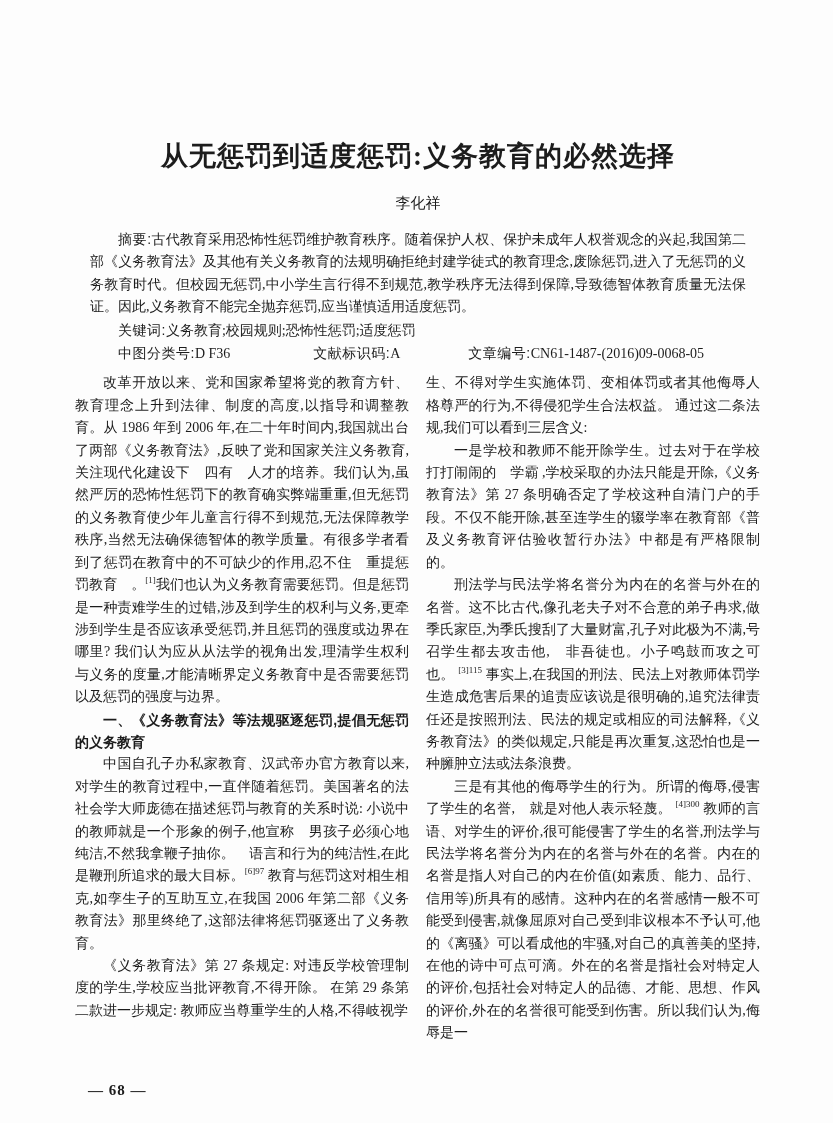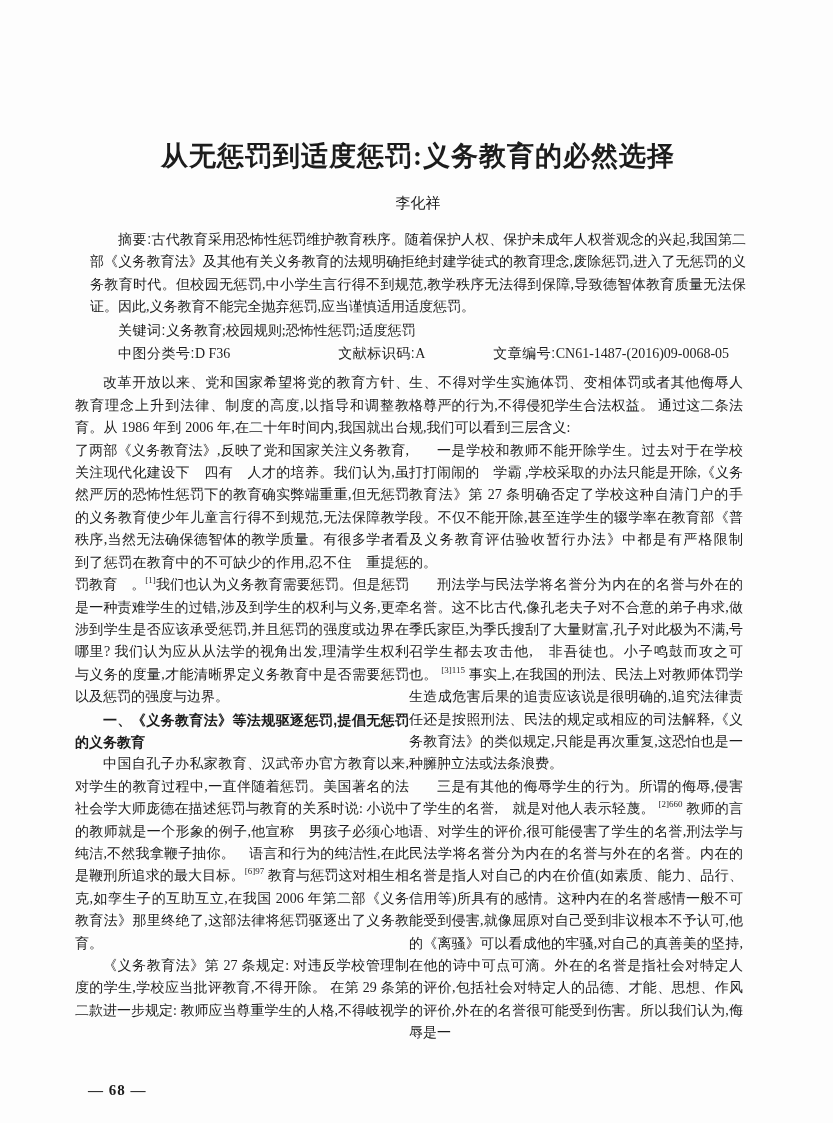--- a/index.html
+++ b/index.html
@@ -18,23 +18,23 @@
     margin:15px 15px 0 15px; font-size:14px; line-height:22.4px;
     text-align:justify;
   }
   .front p { margin:0; }
   .abstract-p { text-indent:2em; }
   .kw-p, .meta-p { text-indent:2em; }
   .blabel {
     font-family:"Liberation Sans","DejaVu Sans",sans-serif;
     font-weight:normal; letter-spacing:0.5px;
   }
-  .meta-item1 { margin-right:108px; }
+  .meta-item1 { margin-right:83px; }
   .meta-item2 { margin-right:68px; }
-  .columns { display:flex; gap:0; margin-top:7px; }
+  .columns { display:flex; gap:17px; margin-top:7px; }
   .col {
     width:334px; font-size:14px; line-height:22.4px; text-align:justify;
   }
   .col p { margin:0; text-indent:2em; }
   .col p.cont { text-indent:0; }
   .col p.heading {
     font-family:"Liberation Sans","DejaVu Sans",sans-serif;
     font-weight:bold;
   }
   .col sup { font-size:9px; line-height:0; }
@@ -63,20 +63,20 @@
       <div class="col">
           <p class="para"><span>改革开放以来、党和国家希望将党的教育方针、教育理念上升到法律、制度的高度,以指导和调整教育。从 1986 年到 2006 年,在二十年时间内,我国就出台了两部《义务教育法》,反映了党和国家关注义务教育,关注现代化建设下　四有　人才的培养。我们认为,虽然严厉的恐怖性惩罚下的教育确实弊端重重,但无惩罚的义务教育使少年儿童言行得不到规范,无法保障教学秩序,当然无法确保德智体的教学质量。有很多学者看到了惩罚在教育中的不可缺少的作用,忍不住　重提惩罚教育　。</span><sup>[1]</sup><span>我们也认为义务教育需要惩罚。但是惩罚是一种责难学生的过错,涉及到学生的权利与义务,更牵涉到学生是否应该承受惩罚,并且惩罚的强度或边界在哪里? 我们认为应从从法学的视角出发,理清学生权利与义务的度量,才能清晰界定义务教育中是否需要惩罚以及惩罚的强度与边界。</span></p>
           <p class="heading"><span>一、《义务教育法》等法规驱逐惩罚,提倡无惩罚的义务教育</span></p>
           <p class="para"><span>中国自孔子办私家教育、汉武帝办官方教育以来,对学生的教育过程中,一直伴随着惩罚。美国著名的法社会学大师庞德在描述惩罚与教育的关系时说: 小说中的教师就是一个形象的例子,他宣称　男孩子必须心地纯洁,不然我拿鞭子抽你。　语言和行为的纯洁性,在此是鞭刑所追求的最大目标。</span><sup>[6]97</sup><span> 教育与惩罚这对相生相克,如孪生子的互助互立,在我国 2006 年第二部《义务教育法》那里终绝了,这部法律将惩罚驱逐出了义务教育。</span></p>
           <p class="para"><span>《义务教育法》第 27 条规定: 对违反学校管理制度的学生,学校应当批评教育,不得开除。 在第 29 条第二款进一步规定: 教师应当尊重学生的人格,不得岐视学</span></p>
         </div>
       <div class="col">
           <p class="cont"><span>生、不得对学生实施体罚、变相体罚或者其他侮辱人格尊严的行为,不得侵犯学生合法权益。 通过这二条法规,我们可以看到三层含义:</span></p>
           <p class="para"><span>一是学校和教师不能开除学生。过去对于在学校打打闹闹的　学霸 ,学校采取的办法只能是开除,《义务教育法》第 27 条明确否定了学校这种自清门户的手段。不仅不能开除,甚至连学生的辍学率在教育部《普及义务教育评估验收暂行办法》中都是有严格限制的。</span></p>
           <p class="para"><span>刑法学与民法学将名誉分为内在的名誉与外在的名誉。这不比古代,像孔老夫子对不合意的弟子冉求,做季氏家臣,为季氏搜刮了大量财富,孔子对此极为不满,号召学生都去攻击他,　非吾徒也。小子鸣鼓而攻之可也。 </span><sup>[3]115</sup><span> 事实上,在我国的刑法、民法上对教师体罚学生造成危害后果的追责应该说是很明确的,追究法律责任还是按照刑法、民法的规定或相应的司法解释,《义务教育法》的类似规定,只能是再次重复,这恐怕也是一种臃肿立法或法条浪费。</span></p>
-          <p class="para"><span>三是有其他的侮辱学生的行为。所谓的侮辱,侵害了学生的名誉,　就是对他人表示轻蔑。 </span><sup>[2]660</sup><span> 教师的言语、对学生的评价,很可能侵害了学生的名誉,刑法学与民法学将名誉分为内在的名誉与外在的名誉。内在的名誉是指人对自己的内在价值(如素质、能力、品行、信用等)所具有的感情。这种内在的名誉感情一般不可能受到侵害,就像屈原对自己受到非议根本不予认可,他的《离骚》可以看成他的牢骚,对自己的真善美的坚持,在他的诗中可点可滴。外在的名誉是指社会对特定人的评价,包括社会对特定人的品德、才能、思想、作风的评价,外在的名誉很可能受到伤害。所以我们认为,侮辱是一</span></p>
+          <p class="para"><span>三是有其他的侮辱学生的行为。所谓的侮辱,侵害了学生的名誉,　就是对他人表示轻蔑。 </span><sup>[4]300</sup><span> 教师的言语、对学生的评价,很可能侵害了学生的名誉,刑法学与民法学将名誉分为内在的名誉与外在的名誉。内在的名誉是指人对自己的内在价值(如素质、能力、品行、信用等)所具有的感情。这种内在的名誉感情一般不可能受到侵害,就像屈原对自己受到非议根本不予认可,他的《离骚》可以看成他的牢骚,对自己的真善美的坚持,在他的诗中可点可滴。外在的名誉是指社会对特定人的评价,包括社会对特定人的品德、才能、思想、作风的评价,外在的名誉很可能受到伤害。所以我们认为,侮辱是一</span></p>
         </div>
     </div>
 
   </div>
 
   <div class="page-number">— 68 —</div>
 </div>
 
 </body></html>

